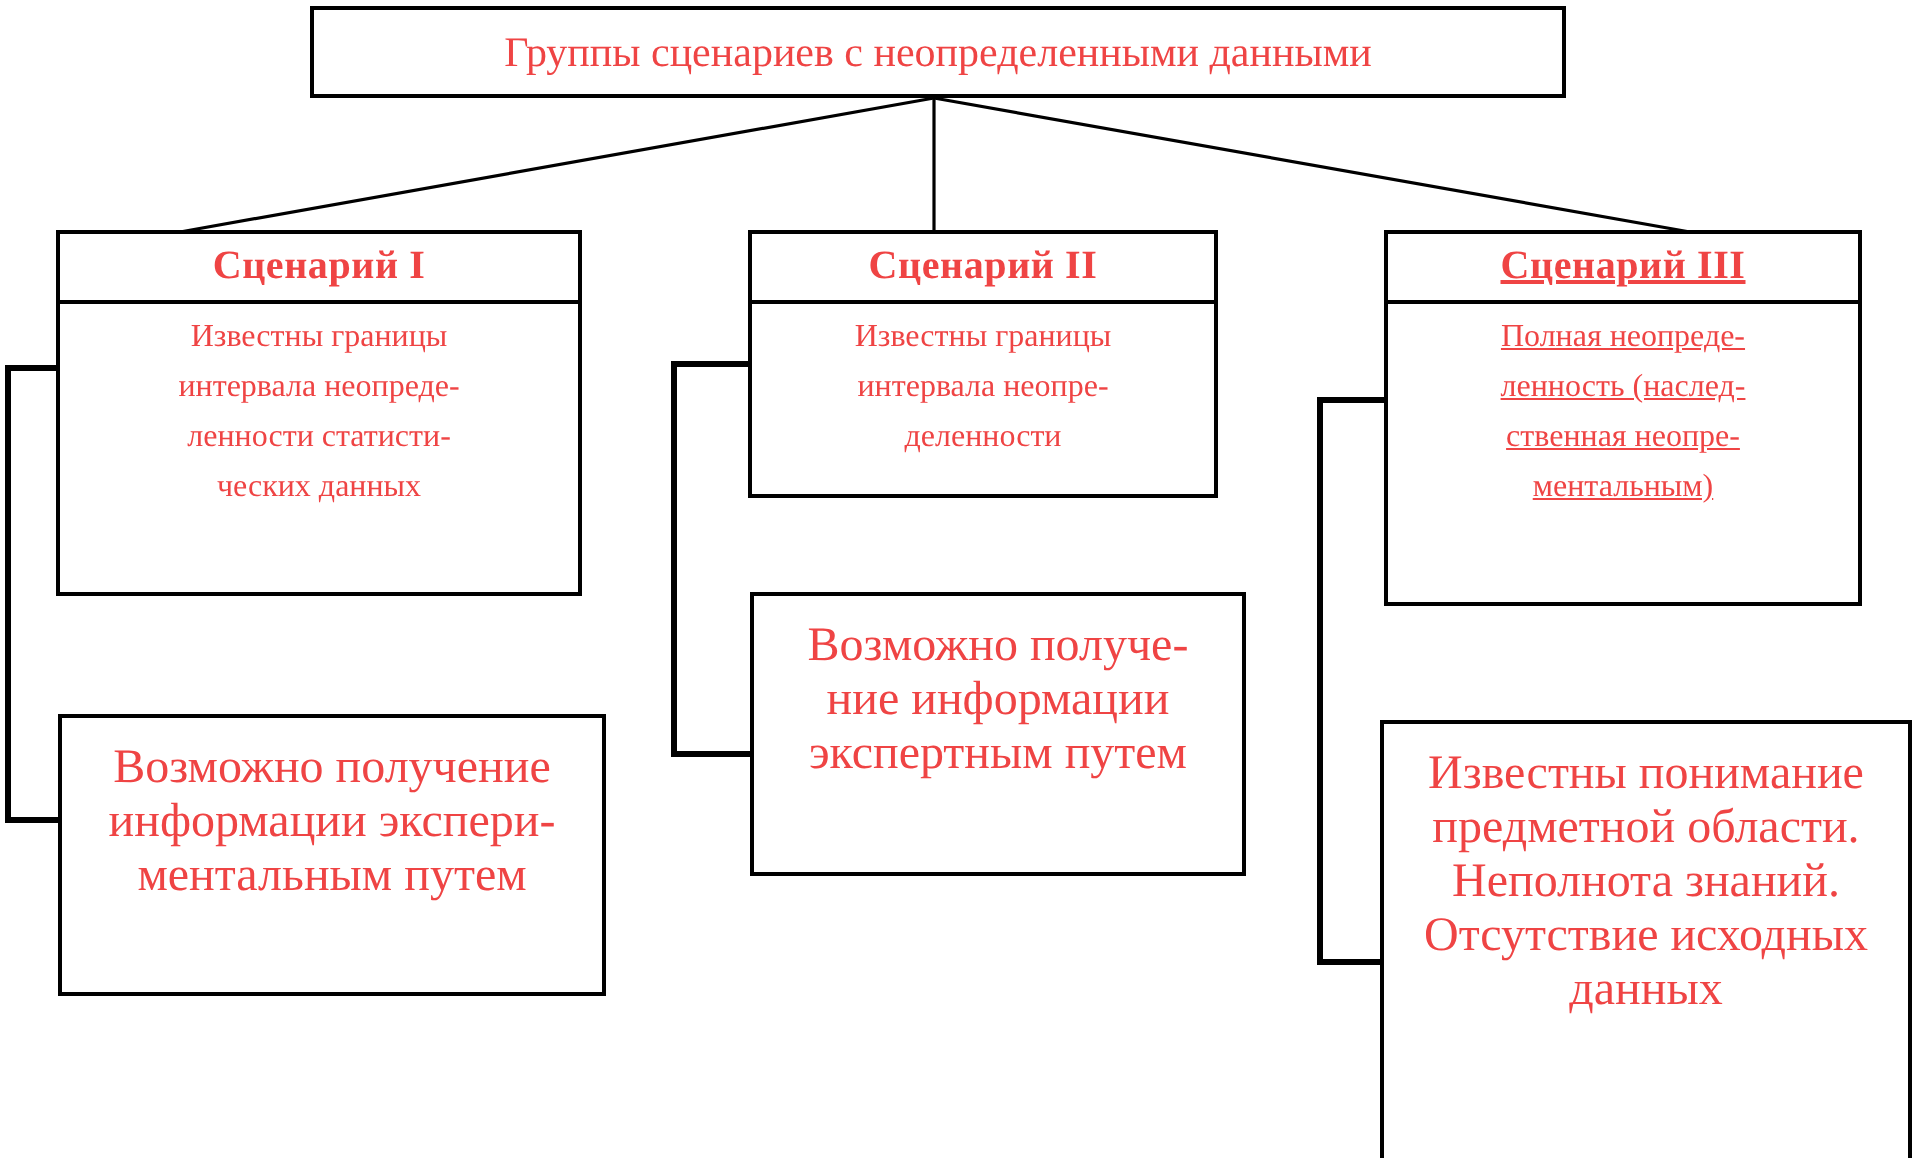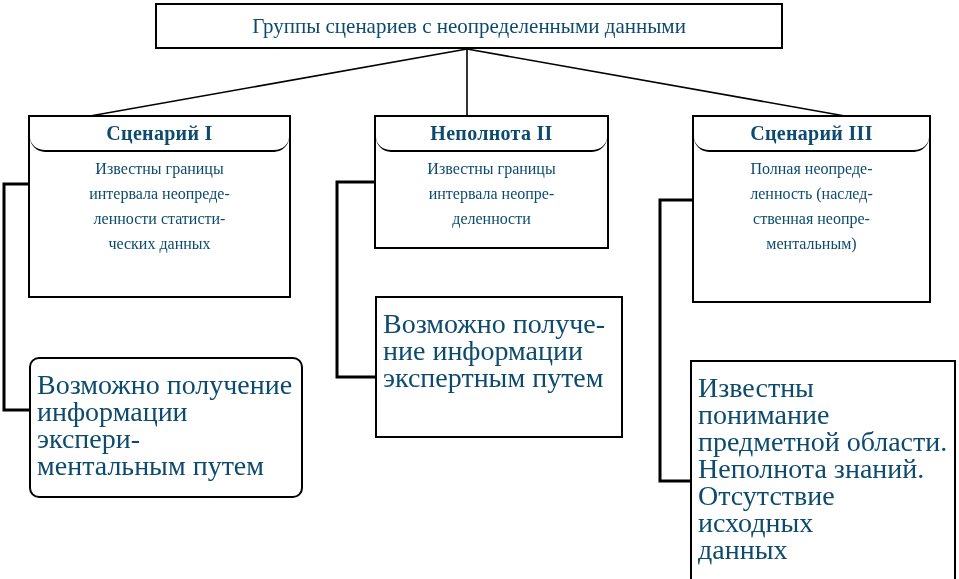--- a/index.html
+++ b/index.html
@@ -7,70 +7,69 @@
     padding: 0;
     background: #ffffff;
   }
   #canvas {
     position: relative;
     width: 959px;
     height: 579px;
     background: #ffffff;
     overflow: hidden;
     font-family: "Liberation Serif", "DejaVu Serif", serif;
-    color: #0c4a6e;
+    color: #ef4444;
   }
   .box {
     position: absolute;
     box-sizing: border-box;
     border: 2px solid #000000;
     background: #ffffff;
     text-align: center;
   }
   .box-head {
     font-weight: bold;
     font-size: 20px;
     line-height: 30px;
     border-bottom: 2px solid #000000;
     padding: 1px 0 2px 0;
     letter-spacing: 0.3px;
-    border-radius: 15px;
   }
   .box-body {
     font-size: 16px;
     line-height: 25px;
     padding: 4px 6px 4px 6px;
     text-align: center;
     white-space: pre-line;
   }
   .plain-body {
-    font-size: 28px;
+    font-size: 24px;
     line-height: 27px;
     padding: 12px 6px;
-    text-align: left;
+    text-align: center;
     white-space: pre-line;
   }
   
   #title-box {
     left: 155px;
     top: 3px;
     width: 628px;
     height: 46px;
   }
   #title-box .box-body {
     font-size: 21px;
     line-height: 42px;
     padding: 0;
   }
   
   #scenario-1 { left: 28px;  top: 115px; width: 263px; height: 183px; }
   #scenario-2 { left: 374px; top: 115px; width: 235px; height: 134px; }
-  #scenario-3 { left: 692px; top: 115px; width: 239px; height: 188px; }
+  #scenario-3 { left: 692px; top: 115px; width: 239px; height: 188px; text-decoration: underline; }
   
-  #detail-1 { left: 29px;  top: 357px; width: 274px; height: 141px; border-radius: 10px; }
+  #detail-1 { left: 29px;  top: 357px; width: 274px; height: 141px; }
   #detail-2 { left: 375px; top: 296px; width: 248px; height: 142px; }
   #detail-3 { left: 690px; top: 360px; width: 266px; height: 222px; }
 
   
   #connectors {
     position: absolute;
     left: 0;
     top: 0;
     width: 959px;
     height: 579px;
@@ -112,21 +111,21 @@
 ленности статисти-
 ческих данных</div>
   </div>
   <div class="box" id="detail-1">
     <div class="plain-body">Возможно получение
 информации экспери-
 ментальным путем</div>
   </div>
 
   <div class="box" id="scenario-2">
-    <div class="box-head">Неполнота II</div>
+    <div class="box-head">Сценарий II</div>
     <div class="box-body">Известны границы
 интервала неопре-
 деленности</div>
   </div>
   <div class="box" id="detail-2">
     <div class="plain-body">Возможно получе-
 ние информации
 экспертным путем</div>
   </div>
 

